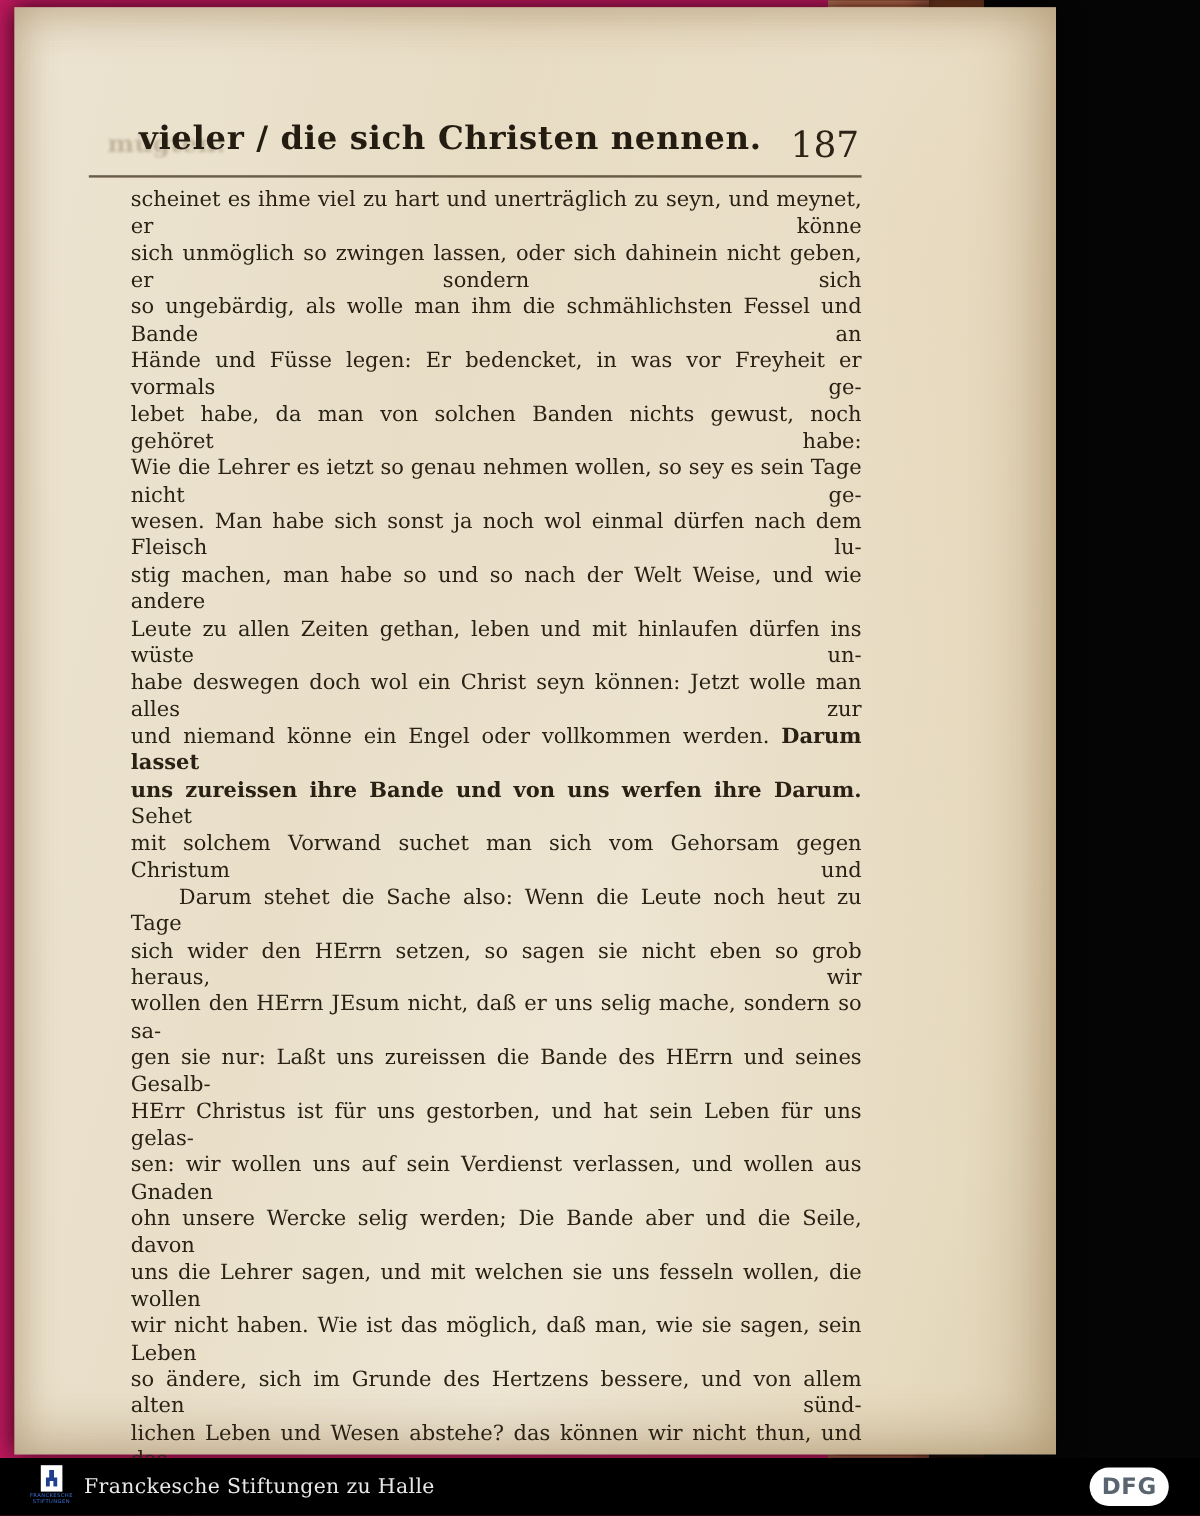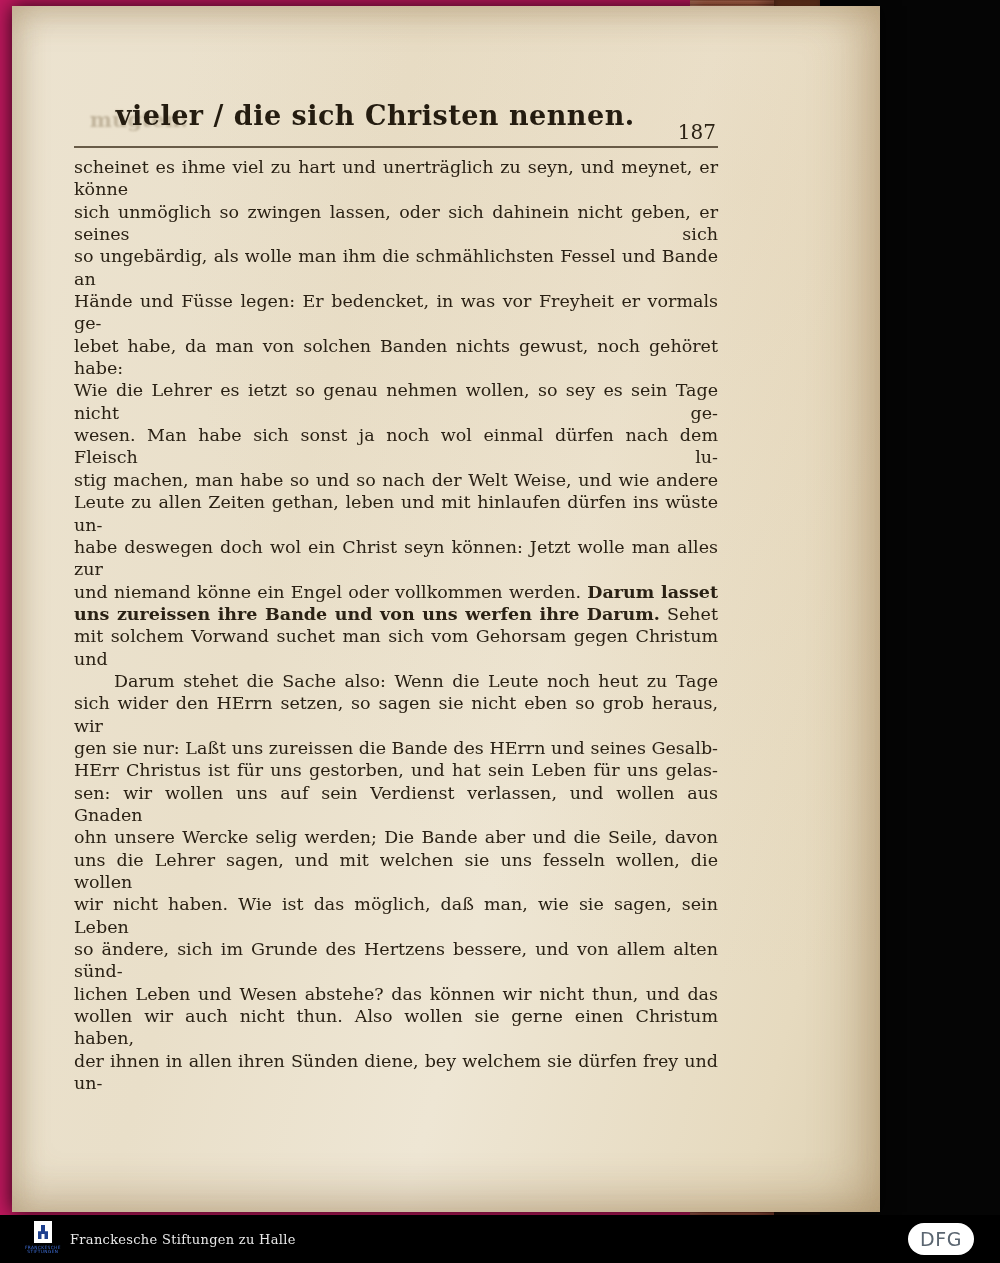--- a/index.html
+++ b/index.html
@@ -42,51 +42,51 @@
     position:absolute; left:18px; top:8px;
     font-size:20px; font-weight:bold; color:#8d7c5e;
     opacity:.45; filter:blur(1.2px); transform:scaleX(1.05);
   }
   .header-row { position:relative; height:40px; }
   .running-title {
     position:absolute; left:50%; transform:translateX(-54%);
     white-space:nowrap; font-size:27px; font-weight:bold; letter-spacing:.5px;
     color:#241c10;
   }
-  .page-number { position:absolute; right:2px; top:20px; font-size:20px; color:#2c2315; }
+  .page-number { position:absolute; right:2px; top:4px; font-size:30px; color:#2c2315; }
   .header-rule { border:0; border-top:2px solid #473a26; margin:6px 0 8px 0; opacity:.8; }
   
   .text-block { font-size:17.5px; line-height:22.35px; color:#2a2114; }
-  .line { text-align:justify; text-align-last:justify; white-space:normal; }
+  .line { text-align:justify; text-align-last:justify; white-space:normal;margin-left:35px; }
   .line.end { text-align-last:left; }
   .line.indent { text-indent:40px; }
   .line .bold { font-weight:bold; }
   
   .footer-bar {
     position:absolute; left:0; bottom:0; width:1000px; height:48px;
     background:#000; display:flex; align-items:center;
   }
   .logo-wrap { display:flex; flex-direction:column; align-items:center; margin-left:26px; width:34px; }
   .emblem {
     width:18px; height:22px; background:#fff; position:relative;
     display:flex; align-items:center; justify-content:center;
   }
   .emblem-mark {
     width:10px; height:14px; background:#1d3f8e;
     clip-path:polygon(0 100%, 0 45%, 30% 45%, 30% 0, 70% 0, 70% 45%, 100% 45%, 100% 100%, 65% 100%, 65% 65%, 35% 65%, 35% 100%);
   }
   .logo-caption { margin-top:2px; color:#3f6fd8; font-family:"DejaVu Sans", sans-serif;
     font-size:6px; line-height:6px; letter-spacing:.5px; transform:scale(.72); transform-origin:top center;
     text-align:center; white-space:nowrap; }
-  .institution-name { color:#e8e8e8; font-size:13px; margin-left:10px; letter-spacing:.3px; }
+  .institution-name { color:#e8e8e8; font-size:17px; margin-left:10px; letter-spacing:.3px; }
   .dfg-box {
     position:absolute; right:26px; top:8px; width:66px; height:32px;
     background:#fff; border-radius:16px; display:flex; align-items:center; justify-content:center;
   }
-  .dfg-text { font-family:"DejaVu Sans", sans-serif; font-weight:normal; font-size:19px;
+  .dfg-text { font-family:"DejaVu Sans", sans-serif; font-weight:bold; font-size:19px;
     color:#5a6570; letter-spacing:.5px; }
 </style>
 </head>
 <body>
 
 <div class="scan">
 
   <div class="book">
     <div class="spine"></div>
     <div class="fore-edge"></div>
@@ -97,34 +97,35 @@
         <div class="header-row">
           <span class="bleed">mügten:</span>
           <span class="running-title">vieler / die sich Christen nennen.</span>
           <span class="page-number">187</span>
         </div>
 
         <hr class="header-rule">
 
         <div class="text-block">
             <div class="line"><span>scheinet es ihme viel zu hart und unerträglich zu seyn, und meynet, er könne</span></div>
-            <div class="line"><span>sich unmöglich so zwingen lassen, oder sich dahinein nicht geben, er seines sich</span></div>
+            <div class="line"><span>sich unmöglich so zwingen lassen, oder sich dahinein nicht geben, er sondern sich</span></div>
             <div class="line"><span>so ungebärdig, als wolle man ihm die schmählichsten Fessel und Bande an</span></div>
             <div class="line"><span>Hände und Füsse legen: Er bedencket, in was vor Freyheit er vormals ge-</span></div>
             <div class="line"><span>lebet habe, da man von solchen Banden nichts gewust, noch gehöret habe:</span></div>
             <div class="line"><span>Wie die Lehrer es ietzt so genau nehmen wollen, so sey es sein Tage nicht ge-</span></div>
             <div class="line"><span>wesen.  Man habe sich sonst ja noch wol einmal dürfen nach dem Fleisch lu-</span></div>
             <div class="line"><span>stig machen, man habe so und so nach der Welt Weise, und wie andere</span></div>
             <div class="line"><span>Leute zu allen Zeiten gethan, leben und mit hinlaufen dürfen ins wüste un-</span></div>
             <div class="line"><span>habe deswegen doch wol ein Christ seyn können: Jetzt wolle man alles zur</span></div>
             <div class="line"><span>und niemand könne ein Engel oder vollkommen werden.  </span><span class="bold">Darum lasset</span></div>
             <div class="line"><span class="bold">uns zureissen ihre Bande und von uns werfen ihre Darum.</span><span>  Sehet</span></div>
             <div class="line"><span>mit solchem Vorwand suchet man sich vom Gehorsam gegen Christum und</span></div>
             <div class="line indent"><span>Darum stehet die Sache also:  Wenn die Leute noch heut zu Tage</span></div>
             <div class="line"><span>sich wider den HErrn setzen, so sagen sie nicht eben so grob heraus, wir</span></div>
+            <div class="line"><span>wollen den HErrn JEsum nicht, daß er uns selig mache, sondern so sa-</span></div>
             <div class="line"><span>gen sie nur: Laßt uns zureissen die Bande des HErrn und seines Gesalb-</span></div>
             <div class="line"><span>HErr Christus ist für uns gestorben, und hat sein Leben für uns gelas-</span></div>
             <div class="line"><span>sen: wir wollen uns auf sein Verdienst verlassen, und wollen aus Gnaden</span></div>
             <div class="line"><span>ohn unsere Wercke selig werden; Die Bande aber und die Seile, davon</span></div>
             <div class="line"><span>uns die Lehrer sagen, und mit welchen sie uns fesseln wollen, die wollen</span></div>
             <div class="line"><span>wir nicht haben.  Wie ist das möglich, daß man, wie sie sagen, sein Leben</span></div>
             <div class="line"><span>so ändere, sich im Grunde des Hertzens bessere, und von allem alten sünd-</span></div>
             <div class="line"><span>lichen Leben und Wesen abstehe? das können wir nicht thun, und das</span></div>
             <div class="line"><span>wollen wir auch nicht thun.  Also wollen sie gerne einen Christum haben,</span></div>
             <div class="line"><span>der ihnen in allen ihren Sünden diene, bey welchem sie dürfen frey und un-</span></div>

